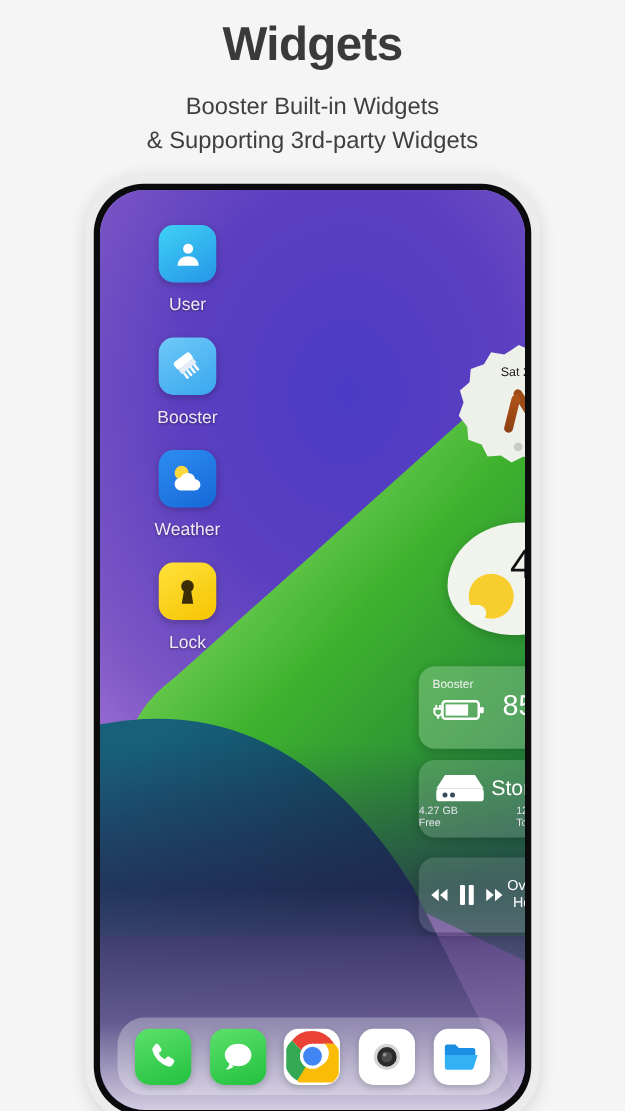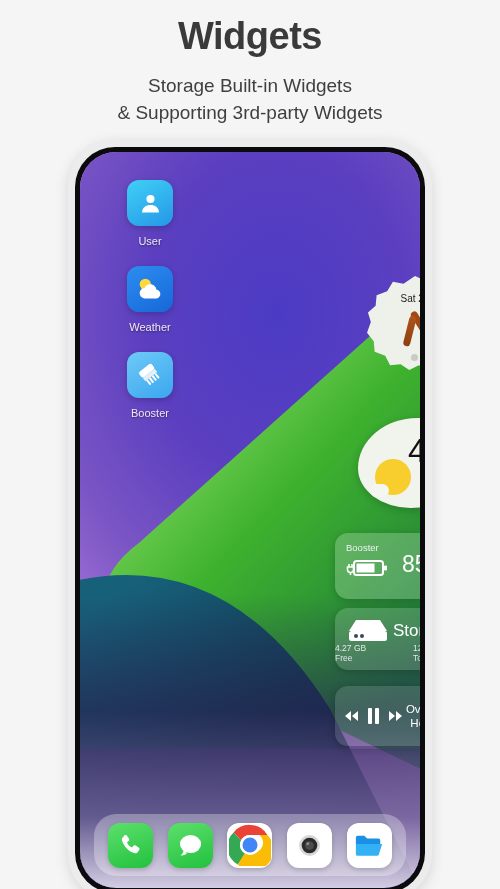--- a/index.html
+++ b/index.html
@@ -65,21 +65,21 @@
     display:flex; flex-direction:column; gap:19px;
   }
   .app { width:88px; text-align:center; }
   .app .tile {
     width:46px; height:46px; border-radius:12px;
     margin:0 auto; position:relative;
     box-shadow:0 2px 6px rgba(0,0,0,0.22);
     display:flex; align-items:center; justify-content:center;
   }
   .app .lbl {
-    margin-top:9px; font-size:11px; color:#efeaf6;
+    margin-top:9px; font-size:14px; color:#efeaf6;
     text-shadow:0 1px 2px rgba(0,0,0,0.45);
     white-space:nowrap;
   }
   .t-user    { background:linear-gradient(150deg,#3fd1f5,#2596e8); }
   .t-weather { background:linear-gradient(150deg,#2d8df0,#1668d8); }
   .t-booster { background:linear-gradient(150deg,#6fc9f7,#3aa7ef); }
   .t-lock    { background:linear-gradient(150deg,#ffe23d,#f5c400); }
   .t-wall    { background:linear-gradient(150deg,#ffb13d,#f58a17); }
 
   
@@ -194,21 +194,21 @@
   .d-chrome{ background:#fff; }
   .d-cam   { background:#fff; }
   .d-files { background:#fff; }
 </style>
 </head>
 <body>
 
 <div class="header">
   <h1>Widgets</h1>
   <div class="sub">
-    <div>Storage Built-in Widgets</div>
+    <div>Booster Built-in Widgets</div>
     <div>&amp; Supporting 3rd-party Widgets</div>
   </div>
 </div>
 
 <div class="phone">
  <div class="bezel">
   <div class="screen">
 
    <div class="wp">
      <div class="wp-purple"></div>
@@ -243,45 +243,54 @@
        <div class="tile t-user">
          <svg width="27" height="27" viewBox="0 0 24 24" fill="#fff">
            <circle cx="12" cy="8" r="3.6"></circle>
            <path d="M4.5 20c0-4.3 3.4-6.6 7.5-6.6s7.5 2.3 7.5 6.6z"></path>
          </svg>
        </div>
        <div class="lbl">User</div>
      </div>
 
      <div class="app">
-       <div class="tile t-weather">
-         <svg width="30" height="28" viewBox="0 0 32 28">
-           <circle cx="11" cy="9" r="6" fill="#ffd83d"></circle>
-           <path d="M11 24c-3.3 0-6-2.5-6-5.6 0-2.9 2.3-5.3 5.3-5.5.9-2.3 3.2-3.9 5.9-3.9 3.3 0 6.1 2.4 6.5 5.5 2.4.3 4.3 2.3 4.3 4.7 0 2.6-2.2 4.8-5 4.8z" fill="#fff"></path>
-         </svg>
-       </div>
-       <div class="lbl">Weather</div>
-     </div>
-
-     <div class="app">
        <div class="tile t-booster">
          <svg width="28" height="28" viewBox="0 0 28 28">
            <g transform="rotate(-38 14 14)">
              <rect x="6" y="5" width="16" height="7" rx="2.2" fill="#fff"></rect>
              <rect x="6.5" y="12" width="15" height="4" fill="#e8eef5"></rect>
              <rect x="7.5" y="16" width="2" height="6" fill="#fff"></rect>
              <rect x="11" y="16" width="2" height="6" fill="#fff"></rect>
              <rect x="14.5" y="16" width="2" height="6" fill="#fff"></rect>
              <rect x="18" y="16" width="2" height="6" fill="#fff"></rect>
            </g>
          </svg>
        </div>
        <div class="lbl">Booster</div>
      </div>
 
+     <div class="app">
+       <div class="tile t-weather">
+         <svg width="30" height="28" viewBox="0 0 32 28">
+           <circle cx="11" cy="9" r="6" fill="#ffd83d"></circle>
+           <path d="M11 24c-3.3 0-6-2.5-6-5.6 0-2.9 2.3-5.3 5.3-5.5.9-2.3 3.2-3.9 5.9-3.9 3.3 0 6.1 2.4 6.5 5.5 2.4.3 4.3 2.3 4.3 4.7 0 2.6-2.2 4.8-5 4.8z" fill="#fff"></path>
+         </svg>
+       </div>
+       <div class="lbl">Weather</div>
+     </div>
+
+     <div class="app">
+       <div class="tile t-lock">
+         <svg width="20" height="26" viewBox="0 0 20 26" fill="#3b2d06">
+           <circle cx="10" cy="9" r="5"></circle>
+           <path d="M7.4 11h5.2l2 12H5.4z"></path>
+         </svg>
+       </div>
+       <div class="lbl">Lock</div>
+     </div>
 
    </div>
 
    <div class="w-clock">
      <div class="clock-blob"></div>
      <div class="clock-date">Sat 22</div>
      <div class="hand hand-a"></div>
      <div class="hand hand-b"></div>
      <div class="clock-dot"></div>
    </div>

